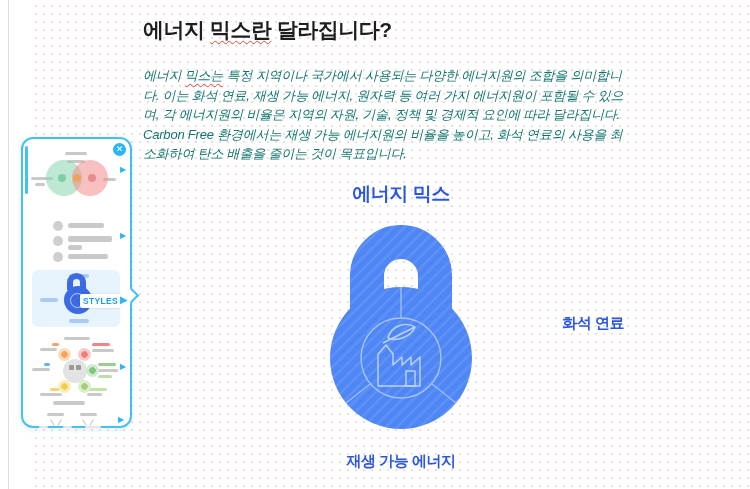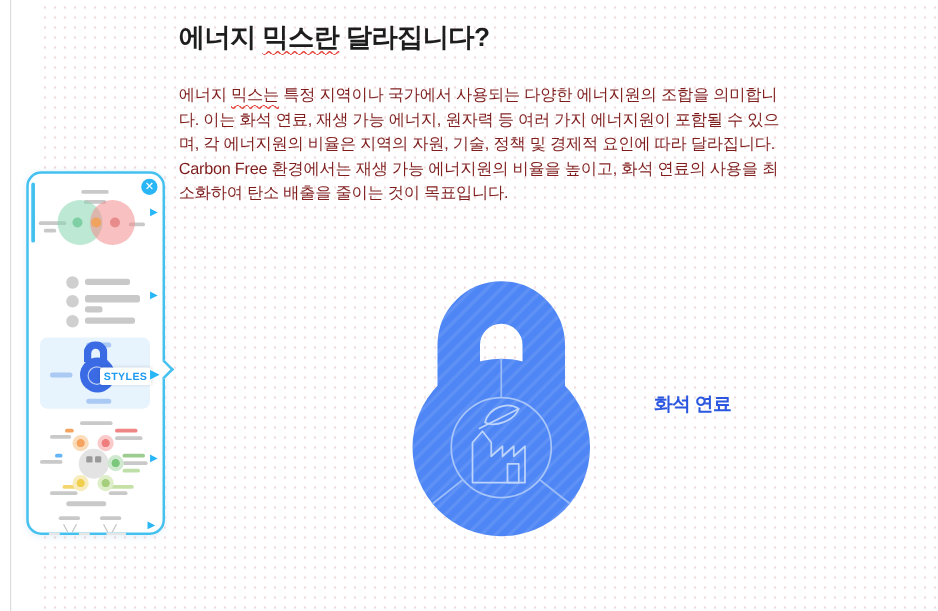--- a/index.html
+++ b/index.html
@@ -9,32 +9,32 @@
 
   
   .dots { position:absolute; left:30px; top:0; right:0; bottom:0;
     background-image: radial-gradient(circle, #f1dada 1px, rgba(0,0,0,0) 1.3px);
     background-size: 8px 8px; background-position: 2px 2px; }
   .page-edge { position:absolute; left:8px; top:0; width:1px; height:489px; background:#dedede; }
 
   
   .content { position:absolute; left:143px; top:16px; width:492px; }
   .h1 { font-size:21px; font-weight:bold; color:#1d1d1d; letter-spacing:-0.5px; }
-  .para { margin-top:22px; font-size:13px; line-height:19.5px; color:#7f1d1d; width:485px;
-    word-break:break-all; letter-spacing:-0.2px; }
+  .para { margin-top:22px; font-size:13px; line-height:19.5px; color:#0f766e; width:485px;
+    word-break:break-all; letter-spacing:-0.2px;font-style:italic; }
   .sp-err { text-decoration-line:underline; text-decoration-style:wavy;
     text-decoration-color:#e5433b; text-decoration-thickness:1px; text-underline-offset:3px;margin-top:28px; }
 
   
   .dg-title { position:absolute; left:300px; top:181px; width:202px; text-align:center;
     font-size:19px; font-weight:bold; color:#2b57e0; letter-spacing:-0.5px; }
   .lock-svg { position:absolute; left:300px; top:213px; }
   .dg-label { position:absolute; font-size:15px; font-weight:600; color:#2b57e0; letter-spacing:-0.5px; }
   .dg-left   { left:175px; top:314px; width:140px; text-align:right; }
-  .dg-right  { left:484px; top:314px; width:140px; text-align:center; }
+  .dg-right  { left:484px; top:314px; width:140px; text-align:right; }
   .dg-bottom { left:320px; top:452px; width:162px; text-align:center; }
 
   
   .panel { position:absolute; left:21px; top:137px; width:111px; height:291px;
     background:#ffffff; border:2px solid #45c1f0; border-radius:12px;
     box-shadow:0 1px 6px rgba(80,160,220,.15); }
   .panel-tail { position:absolute; right:-7px; top:151px; width:11px; height:11px; background:#ffffff;
     border-top:2px solid #45c1f0; border-right:2px solid #45c1f0; transform:rotate(45deg); }
   .close-btn { position:absolute; top:4px; right:4px; width:13px; height:13px; border-radius:50%;
     background:#29b6f6; color:#fff; font-size:9px; line-height:12px; text-align:center; font-weight:bold;
@@ -76,20 +76,21 @@
 
 <div class="stage">
   <div class="dots"></div>
   <div class="page-edge"></div>
 
   <div class="content">
     <div class="h1"><span>에너지 </span><span class="sp-err">믹스란</span><span> 달라집니다?</span></div>
     <div class="para"><span>에너지 </span><span class="sp-err">믹스는</span><span> 특정 지역이나 국가에서 사용되는 다양한 에너지원의 조합을 의미합니다. 이는 화석 연료, 재생 가능 에너지, 원자력 등 여러 가지 에너지원이 포함될 수 있으며, 각 에너지원의 비율은 지역의 자원, 기술, 정책 및 경제적 요인에 따라 달라집니다. Carbon Free 환경에서는 재생 가능 에너지원의 비율을 높이고, 화석 연료의 사용을 최소화하여 탄소 배출을 줄이는 것이 목표입니다.</span></div>
   </div>
 
+  <div class="dg-title">에너지 믹스</div>
 
   <svg class="lock-svg" width="202" height="240" viewBox="0 0 202 240">
     <defs>
       <pattern id="hatch" patternUnits="userSpaceOnUse" width="8" height="8" patternTransform="rotate(45)">
         <rect width="8" height="8" fill="#4e86f5"></rect>
         <line x1="4" y1="0" x2="4" y2="8" stroke="rgba(255,255,255,0.10)" stroke-width="2.5"></line>
       </pattern>
     </defs>
 
     <path d="M 67 115 L 67 63 A 34 34 0 0 1 135 63 L 135 115" fill="none" stroke="url(#hatch)" stroke-width="34"></path>
@@ -106,20 +107,21 @@
 
     <g fill="none" stroke="#bdd4fb" stroke-width="1.4" stroke-linejoin="round">
       <path d="M 78 173 L 78 141 L 86 132 L 93 141 L 93 152 L 102 144 L 102 152 L 111 144 L 111 152 L 120 144 L 120 173 Z"></path>
       <rect x="106" y="158" width="9" height="15"></rect>
       <path d="M 88 125 C 91 113 106 108 115 114 C 111 124 96 129 88 125 Z"></path>
       <line x1="83" y1="130" x2="115" y2="114"></line>
     </g>
   </svg>
 
   <div class="dg-label dg-right">화석 연료</div>
+  <div class="dg-label dg-bottom">재생 가능 에너지</div>
 
   <div class="panel">
     <div class="panel-tail"></div>
     <div class="scrollbar"></div>
     <div class="close-btn">✕</div>
 
     <div class="t1">
       <div class="bar" style="left:42px; top:5px; width:22px;"></div>
       <div class="bar" style="left:44px; top:13px; width:18px;"></div>
       <div class="bar" style="left:8px; top:30px; width:22px;"></div>

